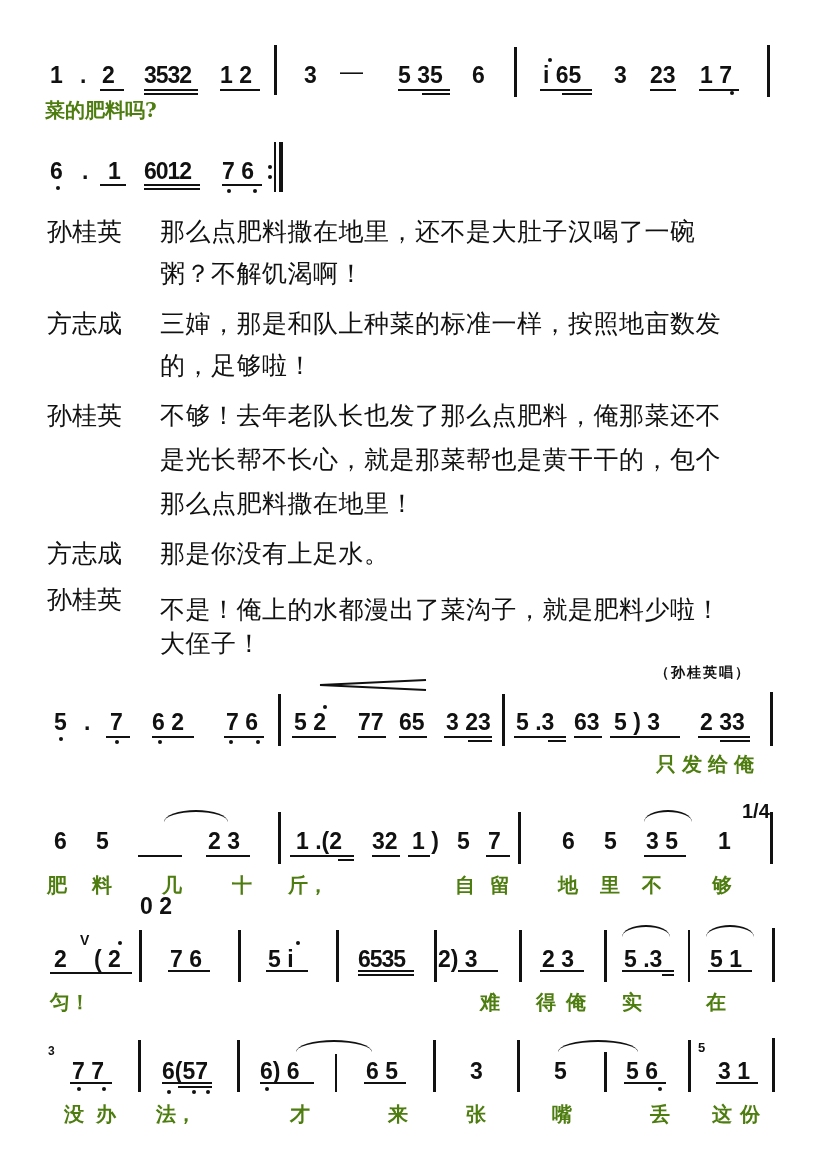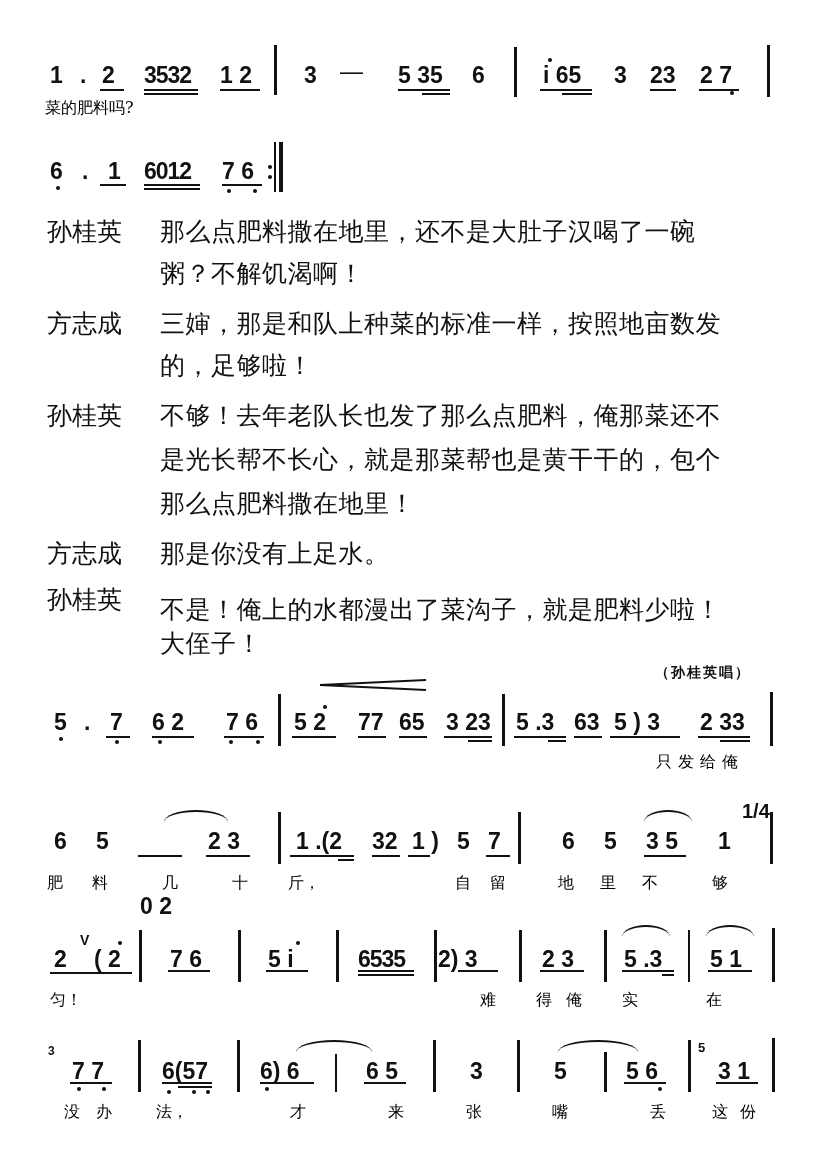--- a/index.html
+++ b/index.html
@@ -4,21 +4,21 @@
 <style>
   html, body { margin: 0; padding: 0; background: #ffffff; }
   body { width: 822px; height: 1165px; position: relative; overflow: hidden;
          font-family: "DejaVu Sans", sans-serif; color: #111; }
   .abs { position: absolute; }
   .note { position: absolute; font-family: "Liberation Sans", sans-serif; font-weight: bold;
           font-size: 23px; line-height: 1; color: #111; white-space: pre; }
   .ul1 { position: absolute; height: 2px; background: #111; }
   .dot { position: absolute; width: 4px; height: 4px; border-radius: 50%; background: #111; }
   .bar { position: absolute; width: 3px; background: #111; }
-  .lyric { position: absolute; font-family: "DejaVu Serif", serif; font-size: 16px; line-height: 1; color: #000000; white-space: pre; }
+  .lyric { position: absolute; font-family: "DejaVu Serif", serif; font-size: 20px; line-height: 1; color: #4d7c0f; white-space: pre; font-weight: bold; }
   .dlg-speaker { position: absolute; left: 47px; font-family: "DejaVu Sans", sans-serif; font-size: 25px; color: #111; }
   .dlg-line { position: absolute; left: 160px; font-family: "DejaVu Sans", sans-serif; font-size: 25px; color: #111; letter-spacing: 0.5px; white-space: pre; }
   .slur { position: absolute; border-top: 2.5px solid #111; border-radius: 50% 50% 0 0 / 100% 100% 0 0; height: 10px; }
   .small { position: absolute; font-family: "Liberation Sans", sans-serif; font-weight: bold; font-size: 14px; color: #111; }
   .cresc { position: absolute; }
 </style>
 </head>
 <body>
 
 <div>
@@ -41,21 +41,21 @@
   <span class="note" style="left:472px;top:64px;">6</span>
   <div class="bar" style="left:514px;top:47px;height:50px;"></div>
 
   <div class="dot" style="left:548px;top:58px;"></div>
   <span class="note" style="left:543px;top:64px;">i 65</span>
   <div class="ul1" style="left:540px;top:89px;width:52px;"></div>
   <div class="ul1" style="left:562px;top:93px;width:30px;"></div>
   <span class="note" style="left:614px;top:64px;">3</span>
   <span class="note" style="left:650px;top:64px;">23</span>
   <div class="ul1" style="left:650px;top:89px;width:26px;"></div>
-  <span class="note" style="left:700px;top:64px;">2 7</span>
+  <span class="note" style="left:700px;top:64px;">1 7</span>
   <div class="ul1" style="left:699px;top:89px;width:40px;"></div>
   <div class="dot" style="left:730px;top:91px;"></div>
   <div class="bar" style="left:767px;top:45px;height:52px;"></div>
 
   <span class="lyric" style="left:45px;top:100px;">菜的肥料吗?</span>
 </div>
 
 <div>
   <span class="note" style="left:50px;top:160px;">6</span>
   <div class="dot" style="left:56px;top:186px;"></div>

